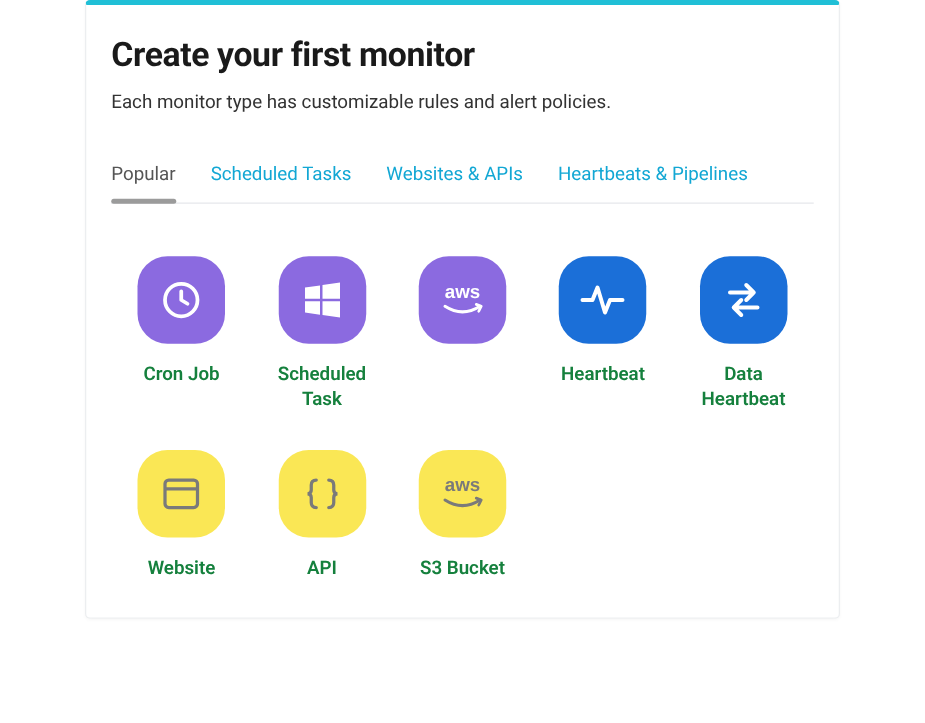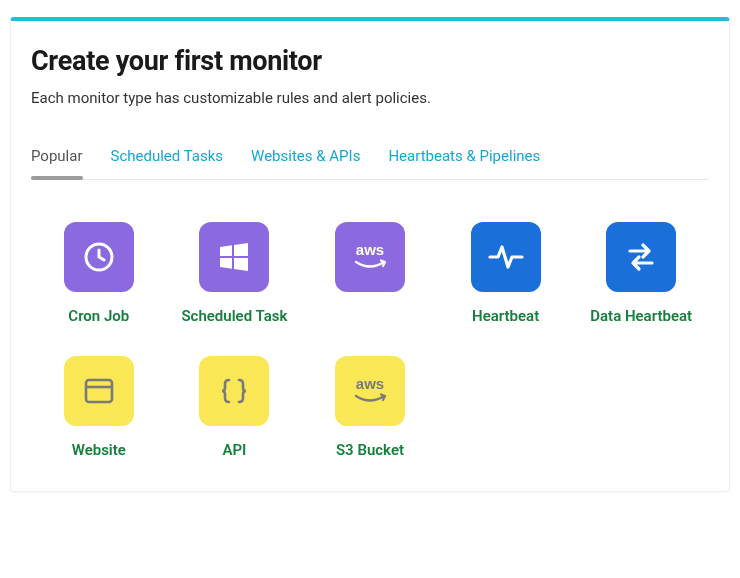--- a/index.html
+++ b/index.html
@@ -4,22 +4,22 @@
 <style>
   * { box-sizing: border-box; margin: 0; padding: 0; }
   body {
     font-family: -apple-system, BlinkMacSystemFont, "Segoe UI", Roboto, "Helvetica Neue", Arial, sans-serif;
     background: #fff;
     width: 740px;
     height: 578px;
     overflow: hidden;
   }
   .card {
-    width: 720px;
-    margin: 17px auto;
+    width: 604px;
+    margin: 0 auto;
     background: #fff;
     border: 1px solid #eceef0;
     border-top: 4px solid #20bfd6;
     border-radius: 4px;
     padding: 0 20px 30px 20px;
     box-shadow: 0 1px 3px rgba(0,0,0,0.04);
   }
   .title {
     font-size: 27px;
     font-weight: 700;
@@ -71,21 +71,21 @@
   }
   .monitor {
     display: flex;
     flex-direction: column;
     align-items: center;
     cursor: pointer;
   }
   .tile {
     width: 70px;
     height: 70px;
-    border-radius: 12px;
+    border-radius: 24px;
     display: flex;
     align-items: center;
     justify-content: center;
   }
   .tile.purple { background: #8b6ae0; }
   .tile.blue   { background: #1b6fd8; }
   .tile.yellow { background: #fae755; }
   .tile svg { display: block; }
   .monitor-label {
     margin-top: 14px;

